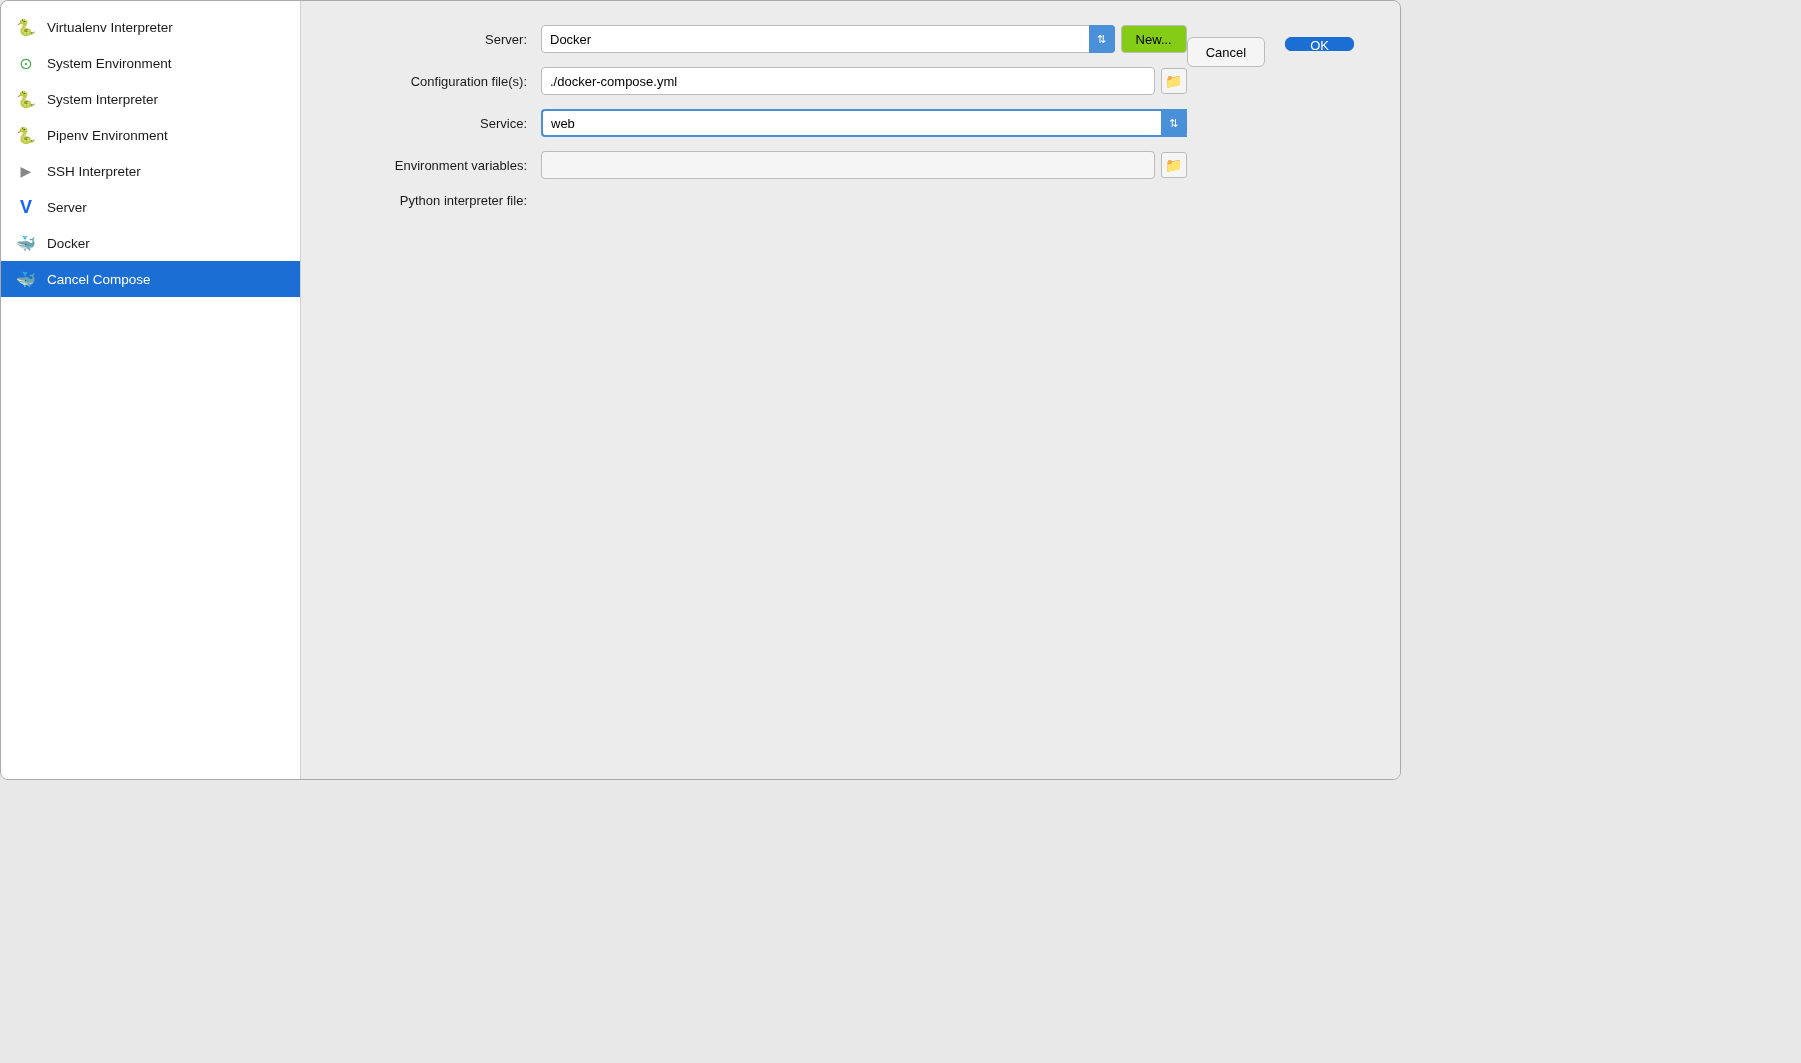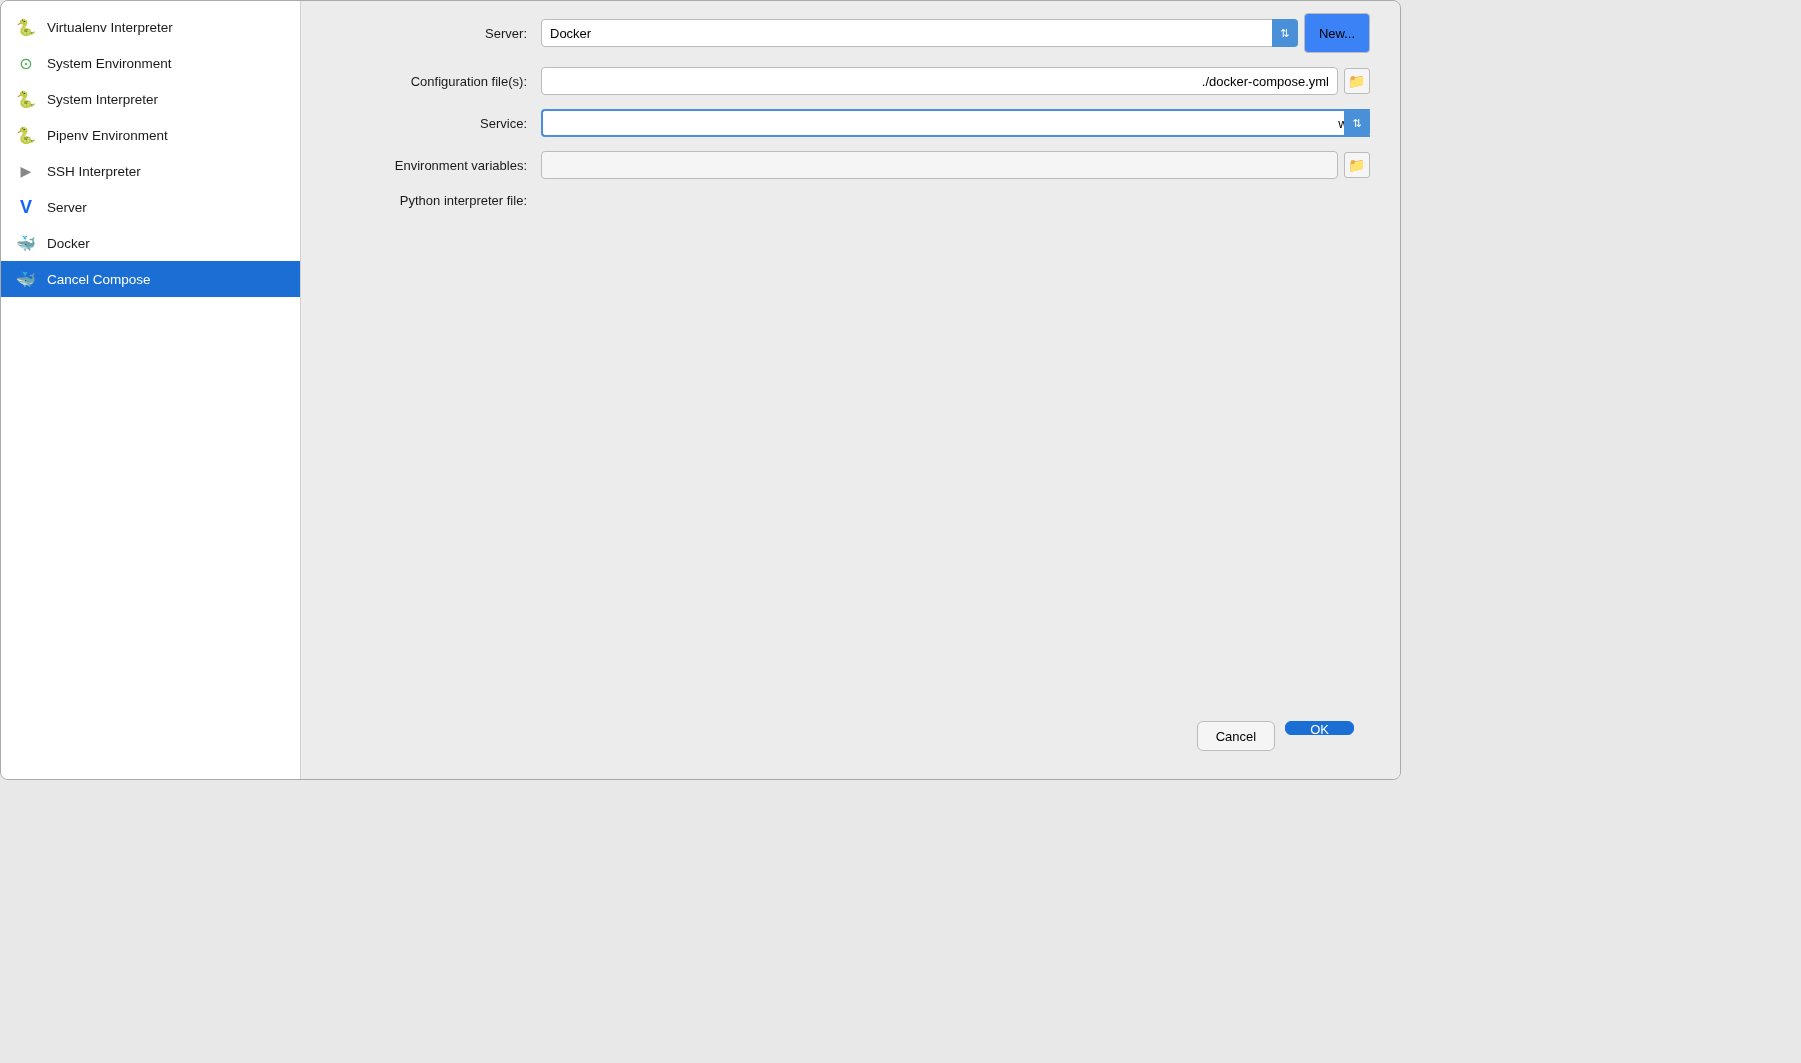--- a/index.html
+++ b/index.html
@@ -51,23 +51,23 @@
       flex-shrink: 0;
       font-size: 16px;
     }
     .sidebar-item .label {
       font-size: 13.5px;
     }
     
     .main-content {
       flex: 1;
       background: #ececec;
-      padding: 12px 30px;
-      display: flex;
-      flex-direction: column;
+      padding: 24px 30px;
+      display: flex;
+      flex-direction: row;
     }
     .form-area {
       background: #ececec;
       flex: 1;
     }
     .form-row {
       display: flex;
       align-items: center;
       margin-bottom: 14px;
     }
@@ -87,21 +87,20 @@
     }
     .form-input {
       flex: 1;
       height: 28px;
       border: 1px solid #bbb;
       border-radius: 4px;
       padding: 0 8px;
       font-size: 13px;
       background: #fff;
       outline: none;
-      text-align: right;
     }
     .form-input.active-border {
       border: 2px solid #4a90d9;
     }
     .select-wrap {
       flex: 1;
       position: relative;
       display: flex;
       align-items: center;
     }
@@ -139,35 +138,35 @@
       background: #f5f5f5;
       display: flex;
       align-items: center;
       justify-content: center;
       cursor: pointer;
       color: #888;
       font-size: 14px;
       flex-shrink: 0;
     }
     .new-btn {
-      height: 40px;
+      height: 28px;
       padding: 0 14px;
       border: 1px solid #bbb;
       border-radius: 4px;
-      background: #3b82f6;
+      background: #84cc16;
       font-size: 13px;
       cursor: pointer;
       flex-shrink: 0;
     }
     
     .dialog-footer {
       display: flex;
       justify-content: flex-end;
       padding: 12px 16px 16px 0;
-      gap: 10px;
+      gap: 20px;
       background: #ececec;
     }
     .btn-cancel {
       height: 30px;
       padding: 0 18px;
       border: 1px solid #bbb;
       border-radius: 6px;
       background: #f5f5f5;
       font-size: 13px;
       cursor: pointer;

